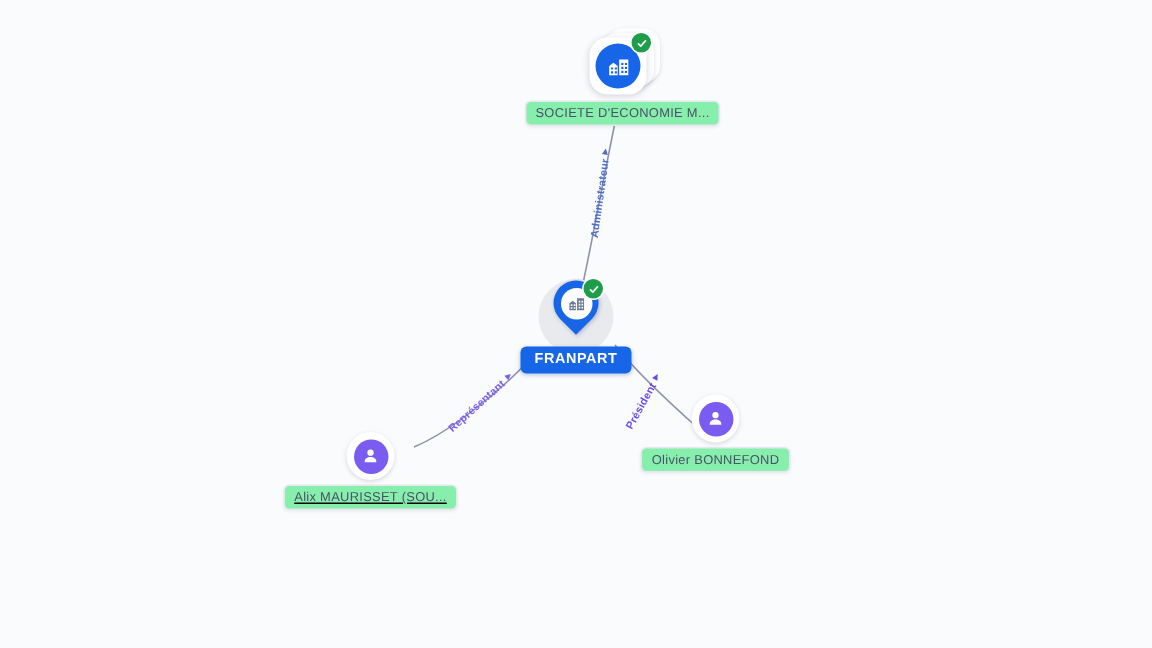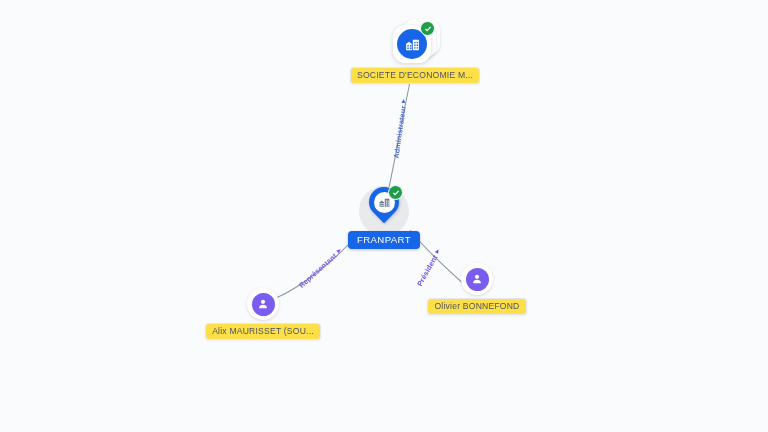--- a/index.html
+++ b/index.html
@@ -154,21 +154,21 @@
     border: 1.5px solid #ffffff;
     display: flex;
     align-items: center;
     justify-content: center;
   }
   .company-node .check-badge { right: 3px; top: 3px; }
 
   
   .node-label {
     margin-top: 3px;
-    background: #fde047;
+    background: #86efac;
     border: 1px solid #e4e7ee;
     border-radius: 4px;
     padding: 2px 6px 3px 6px;
     font-size: 8.6px;
     color: #4a5168;
     letter-spacing: 0.2px;
     white-space: nowrap;
     box-shadow: 0 1px 2px rgba(40,50,80,0.07);
   }
 
@@ -223,21 +223,21 @@
     top: 1px;
     z-index: 3;
   }
   .pin-label {
     position: relative;
     margin-top: -9px;
     background: #1766e8;
     border-radius: 4px;
     padding: 3px 9px 4px 9px;
     font-size: 9.6px;
-    font-weight: 400;
+    font-weight: 700;
     color: #ffffff;
     letter-spacing: 0.4px;
     white-space: nowrap;
     box-shadow: 0 1px 3px rgba(20,50,110,0.28);
   }
 
   
   .person-wrap {
     position: relative;
     width: 32px;
@@ -251,21 +251,21 @@
   }
   .person-icon {
     width: 23px;
     height: 23px;
     border-radius: 50%;
     background: #7b5cf0;
     display: flex;
     align-items: center;
     justify-content: center;
   }
-  .person-node-left  { left: 212px; top: 288px; width: 102px; }
+  .person-node-left  { left: 196px; top: 288px; width: 102px; text-decoration: underline; }
   .person-node-right { left: 430px; top: 263px; width: 94px; }
 </style>
 </head>
 <body style="background: rgb(250, 251, 253);">
 
 <div id="graph-canvas">
 
   <svg id="edges-layer" viewBox="0 0 768 432" xmlns="http://www.w3.org/2000/svg">
     <path class="edge-path" d="M 388 192 C 394 165, 404 110, 410 82"></path>
     <path class="edge-path" d="M 276 298 C 300 288, 338 258, 360 232"></path>

